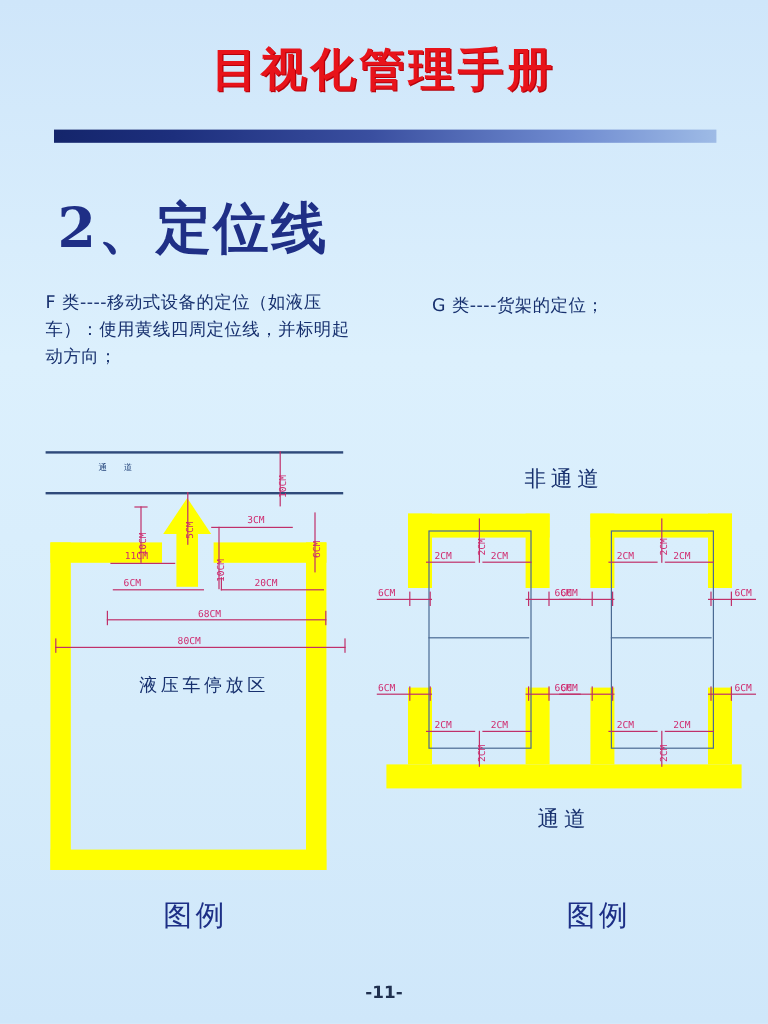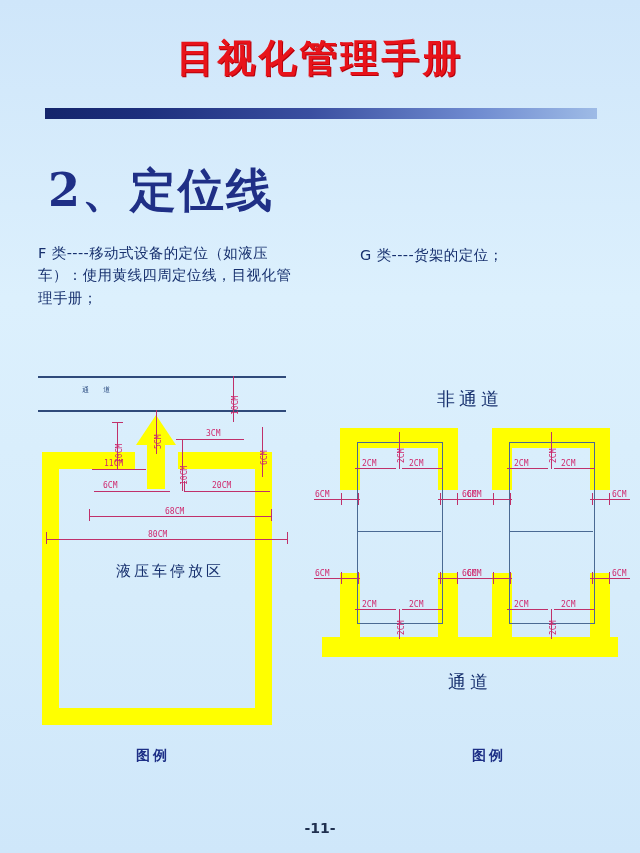--- a/index.html
+++ b/index.html
@@ -116,40 +116,40 @@
   }
   .ry{position:absolute;background:#ffff00;}
   .shelf{position:absolute;border:1.4px solid #4a6a93;background:transparent;}
   .shelf-div{position:absolute;height:1.4px;background:#4a6a93;}
   .ybar{position:absolute;background:#ffff00;}
 
   
   .legend{
     position:absolute;
     font-family:"DejaVu Sans",sans-serif;
-    font-size:14px;font-weight:bold;color:#1d2f86;letter-spacing:3px;
+    font-size:24px;font-weight:normal;color:#1d2f86;letter-spacing:3px;
   }
   .legend-l{top:747px;left:136px;}
   .legend-r{top:747px;left:472px;}
   .pageno{
     position:absolute;top:820px;left:0;width:640px;text-align:center;
     font-family:"DejaVu Sans",sans-serif;font-size:14px;font-weight:bold;color:#20304f;
   }
 </style>
 </head>
 <body>
 
 <div class="page">
 
   <div class="hdr-title">目视化管理手册</div>
   <div class="hdr-rule"></div>
 
   <div class="sec-h">2、定位线</div>
 
-  <div class="para para-f">F 类----移动式设备的定位（如液压车）：使用黄线四周定位线，目视化管理手册；</div>
+  <div class="para para-f">F 类----移动式设备的定位（如液压车）：使用黄线四周定位线，并标明起动方向；</div>
   <div class="para para-g">G 类----货架的定位；</div>
 
   <div class="dia-l">
 
     <div class="aisle-line aisle-l1"></div>
     <div class="aisle-line aisle-l2"></div>
     <div class="aisle-txt">通  道</div>
 
     <div class="yl yl-left"></div>
     <div class="yl yl-right"></div>

